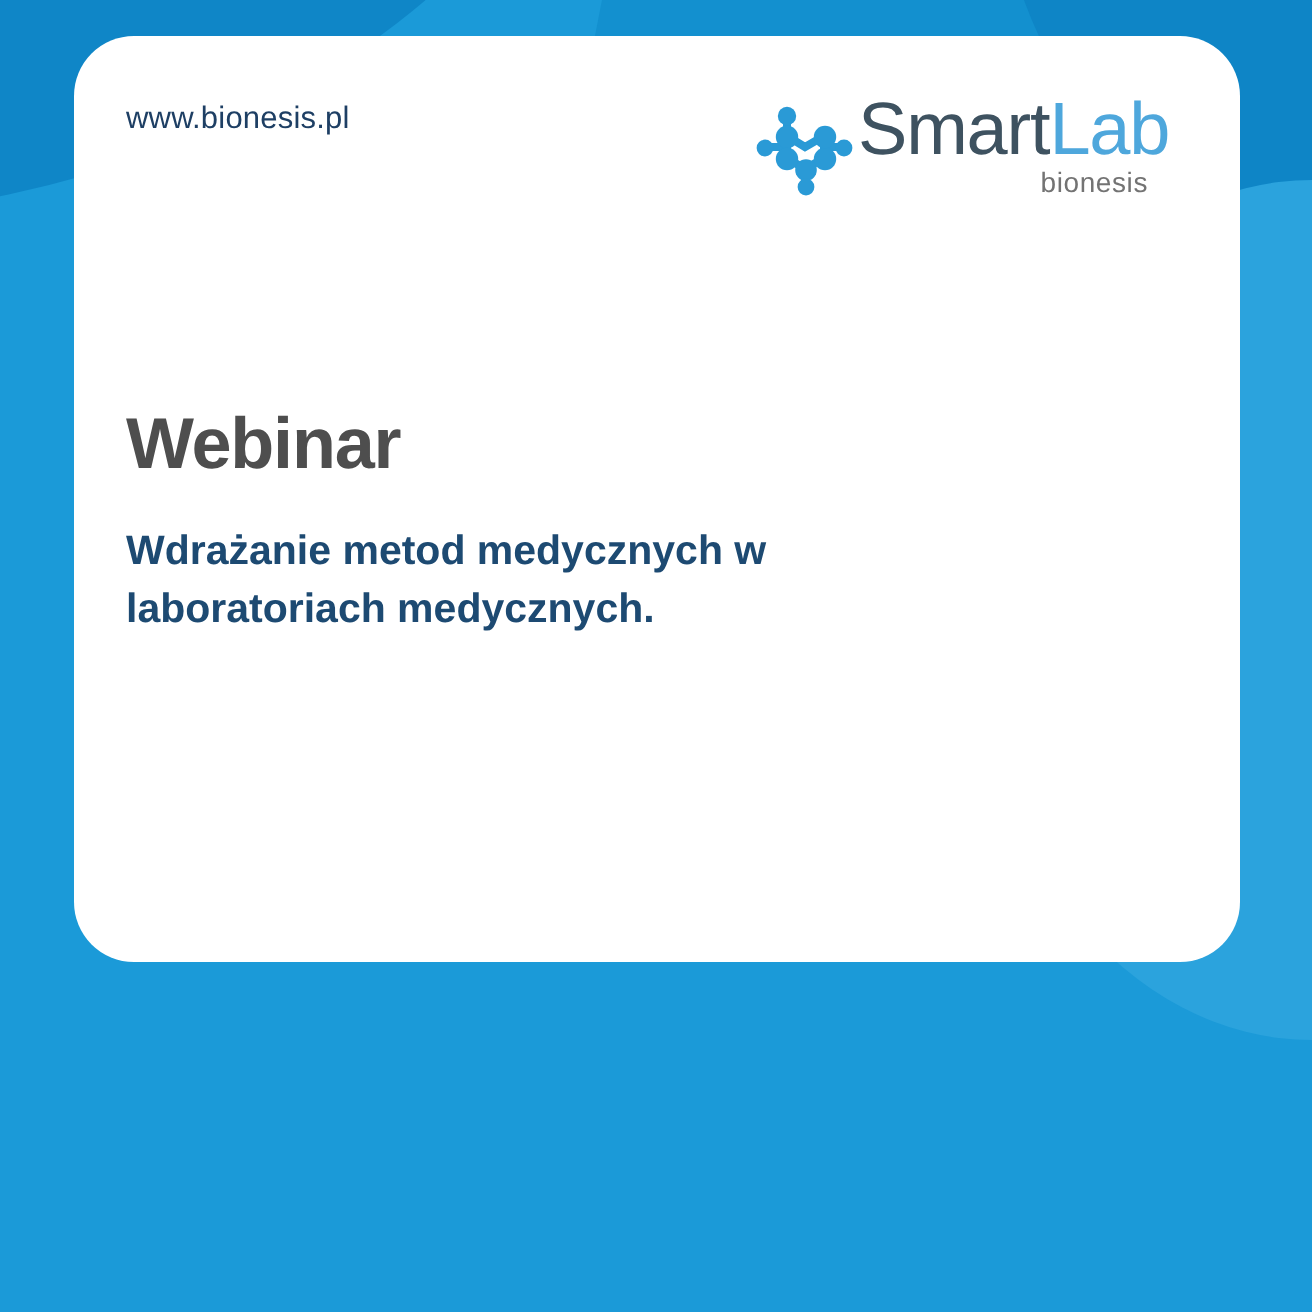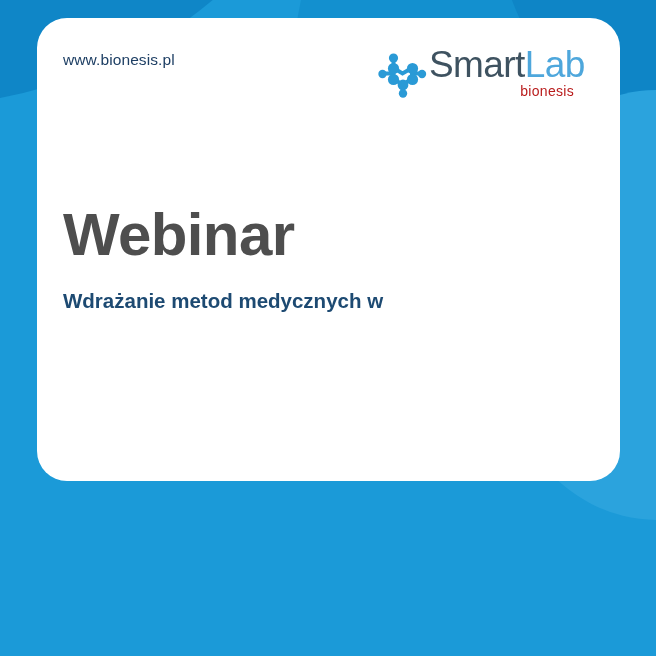--- a/index.html
+++ b/index.html
@@ -124,34 +124,34 @@
     white-space: nowrap;
   }
   .logo-smart { color: #3e5260; }
   .logo-lab   { color: #4ea7dc; }
   .logo-sub {
     position: absolute;
     right: 1px;
     top: 40px;
     font-size: 14px;
     font-weight: 400;
-    color: #b91c1c;
+    color: #737373;
     letter-spacing: 0.3px;
     white-space: nowrap;
   }
 
   
   .content {
     position: absolute;
     left: 26px;
     top: 185px;
     width: 510px;
   }
   .headline {
-    font-size: 60px;
+    font-size: 36px;
     font-weight: 700;
     color: #4e4e4e;
     letter-spacing: -0.6px;
     line-height: 1.05;
     margin: 0 0 20px 0;
   }
   .subtitle {
     font-size: 20.5px;
     font-weight: 700;
     color: #1d4a72;
@@ -219,18 +219,19 @@
 
       </div>
     </div>
 
     <div class="content">
 
       <h1 class="headline">Webinar</h1>
 
       <p class="subtitle">
         <span class="line">Wdrażanie metod medycznych w</span>
+        <span class="line">laboratoriach medycznych.</span>
       </p>
 
 
     </div>
   </div>
 </div>
 
 </body></html>

